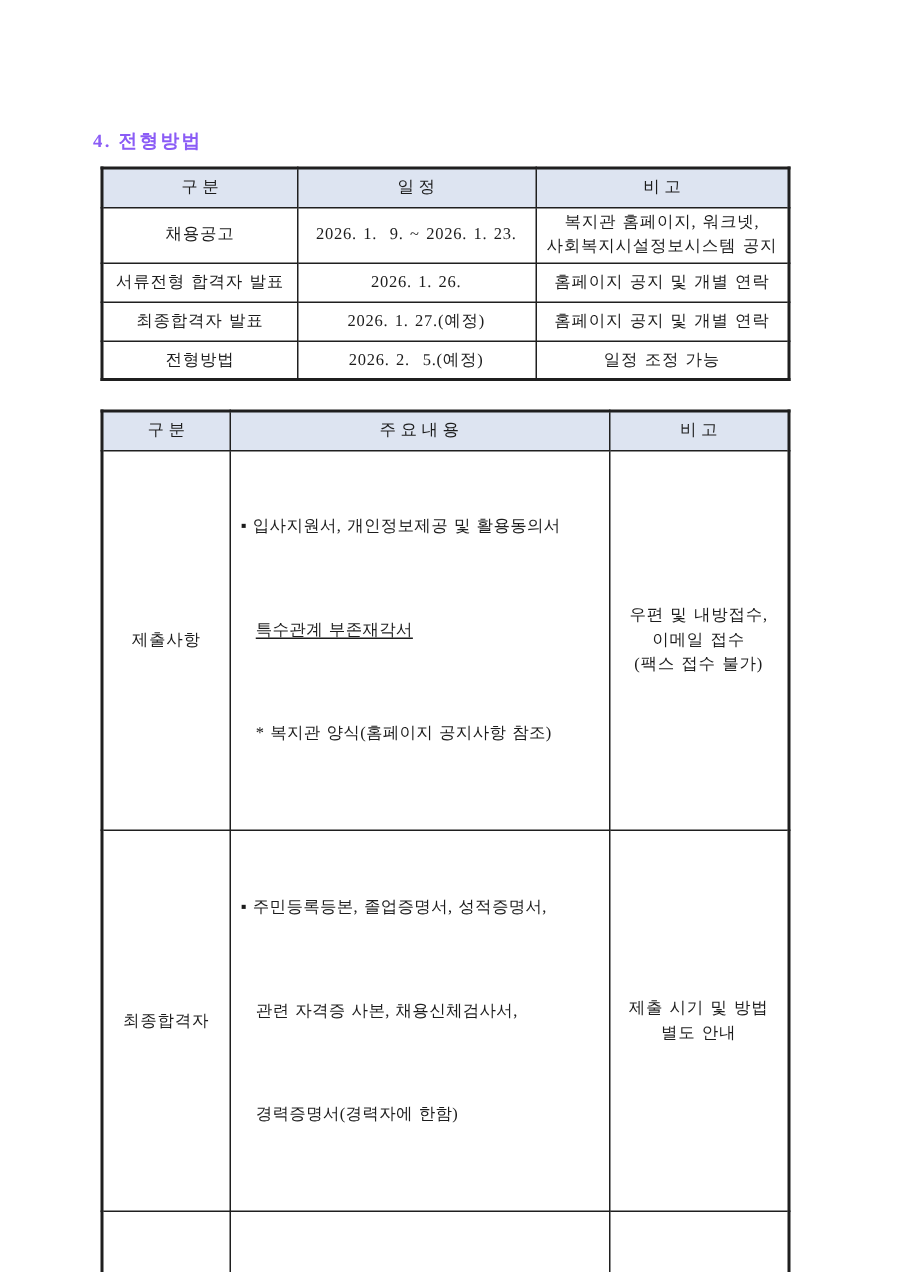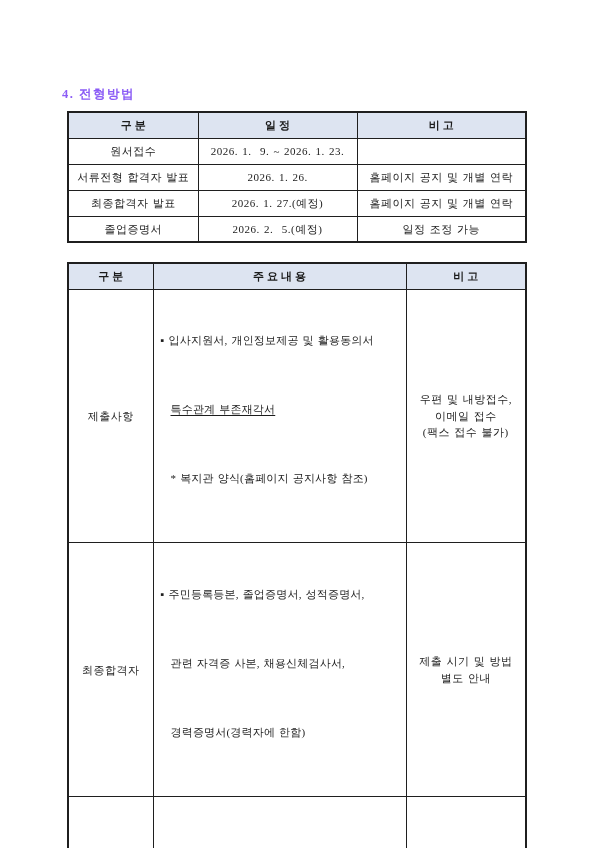--- a/index.html
+++ b/index.html
@@ -29,21 +29,21 @@
   }
   th, td {
     border: 1px solid #1f1f1f;
     font-size: 11px;
     vertical-align: middle;
     white-space: pre-wrap;
     line-height: 1.5;
   }
   th {
     background: #dde4f1;
-    font-weight: bold;
+    font-weight: normal;
     height: 26px;
     text-align: center;
     letter-spacing: 3px;
     padding-left: 3px;
   }
   td.center { text-align: center; letter-spacing: 0.5px; word-spacing: 1px; }
   .t1 tbody td { height: 26px; }
   .t1 tbody tr.tall td { height: 37px; line-height: 1.4; }
 
   .t2 td.content {
@@ -78,37 +78,38 @@
           <col style="width:169px">
         </colgroup>
       <thead>
         <tr>
           <th>구분</th>
           <th>일정</th>
           <th>비고</th>
         </tr>
       </thead>
       <tbody>
-        <tr>
-          <td class="center">원서접수</td>
+        <tr class="tall">
+          <td class="center">채용공고</td>
           <td class="center">2026. 1.  9. ~ 2026. 1. 23.</td>
-          <td class="center"></td>
+          <td class="center">복지관 홈페이지, 워크넷,
+사회복지시설정보시스템 공지</td>
         </tr>
         <tr>
           <td class="center">서류전형 합격자 발표</td>
           <td class="center">2026. 1. 26.</td>
           <td class="center">홈페이지 공지 및 개별 연락</td>
         </tr>
         <tr>
           <td class="center">최종합격자 발표</td>
           <td class="center">2026. 1. 27.(예정)</td>
           <td class="center">홈페이지 공지 및 개별 연락</td>
         </tr>
         <tr>
-          <td class="center">졸업증명서</td>
+          <td class="center">전형방법</td>
           <td class="center">2026. 2.  5.(예정)</td>
           <td class="center">일정 조정 가능</td>
         </tr>
       </tbody>
     </table>
   </div>
 
   <div class="sec gap-s5">
     <table class="t2">
       <colgroup>

